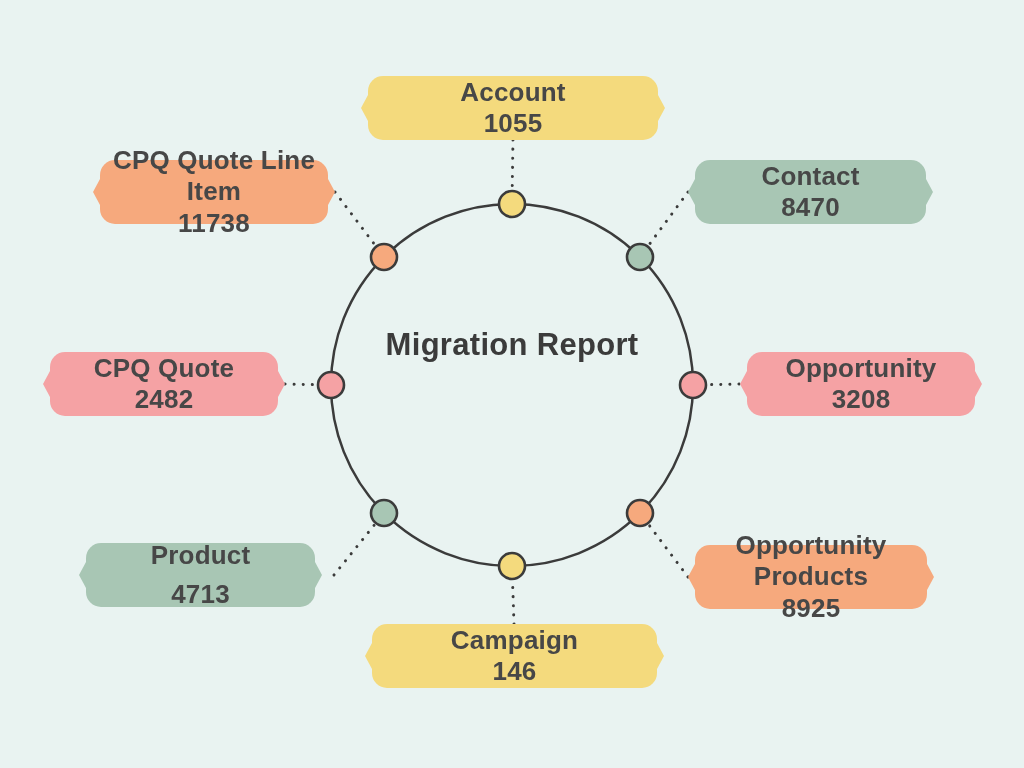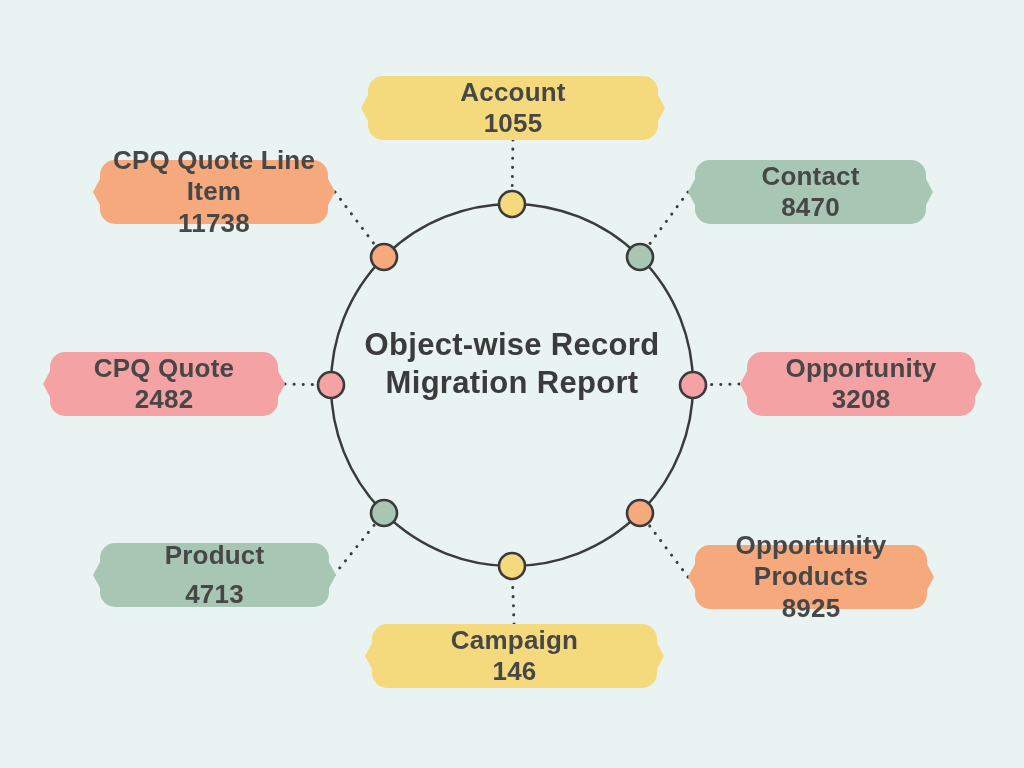--- a/index.html
+++ b/index.html
@@ -71,21 +71,21 @@
   .node-box.c-yellow { background: var(--color-yellow); }
   .node-box.c-green  { background: var(--color-green); }
   .node-box.c-pink   { background: var(--color-pink); }
   .node-box.c-orange { background: var(--color-orange); }
 
   .pos-account             { left: 368px; top: 76px;  width: 290px; }
   .pos-contact             { left: 695px; top: 160px; width: 231px; }
   .pos-opportunity         { left: 747px; top: 352px; width: 228px; }
   .pos-opportunity-products{ left: 695px; top: 545px; width: 232px; }
   .pos-campaign            { left: 372px; top: 624px; width: 285px; }
-  .pos-product             { left: 100px;  top: 543px; width: 229px; gap: 8px; }
+  .pos-product             { left: 86px;  top: 543px; width: 229px; gap: 8px; }
   .pos-cpq-quote           { left: 50px;  top: 352px; width: 228px; }
   .pos-cpq-quote-line-item { left: 100px; top: 160px; width: 228px; text-align: center; }
 
   .center-title {
     position: absolute;
     left: 332px; top: 326px;
     width: 360px;
     text-align: center;
     color: var(--color-ink);
     font-weight: 700;
@@ -116,21 +116,20 @@
     <circle class="dot c-green" cx="640" cy="257" r="13"></circle>
     <circle class="dot c-pink" cx="693" cy="385" r="13"></circle>
     <circle class="dot c-orange" cx="640" cy="513" r="13"></circle>
     <circle class="dot c-yellow" cx="512" cy="566" r="13"></circle>
     <circle class="dot c-green" cx="384" cy="513" r="13"></circle>
     <circle class="dot c-pink" cx="331" cy="385" r="13"></circle>
     <circle class="dot c-orange" cx="384" cy="257" r="13"></circle>
   </svg>
 
   <div class="center-title">
-    <div>Object-wise Record</div>
     <div>Migration Report</div>
   </div>
 
   <div class="node-box c-yellow pos-account">
     <div class="box-label">Account</div>
     <div class="box-value">1055</div>
   </div>
 
   <div class="node-box c-green pos-contact">
     <div class="box-label">Contact</div>

